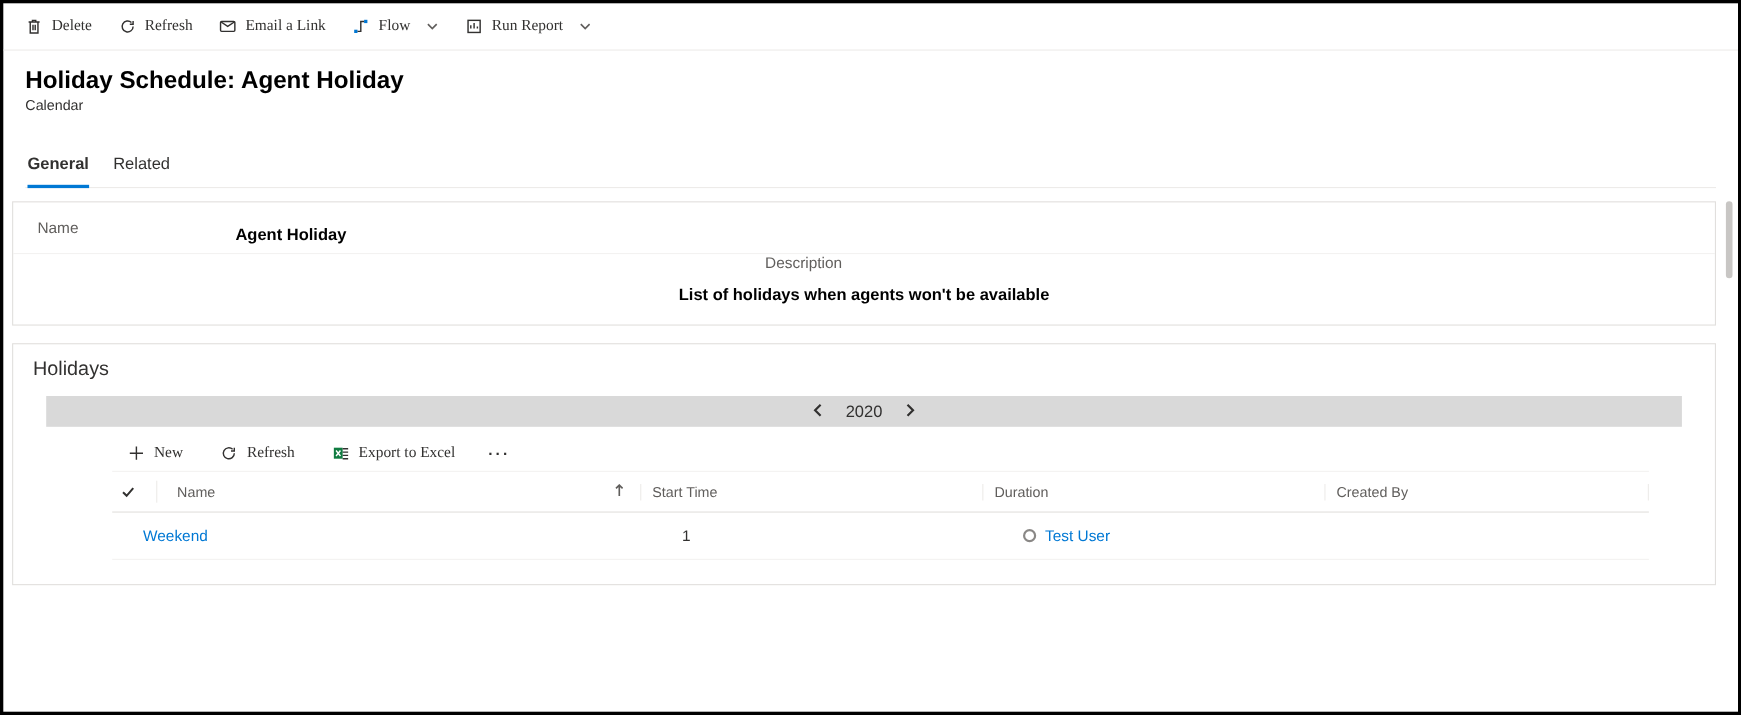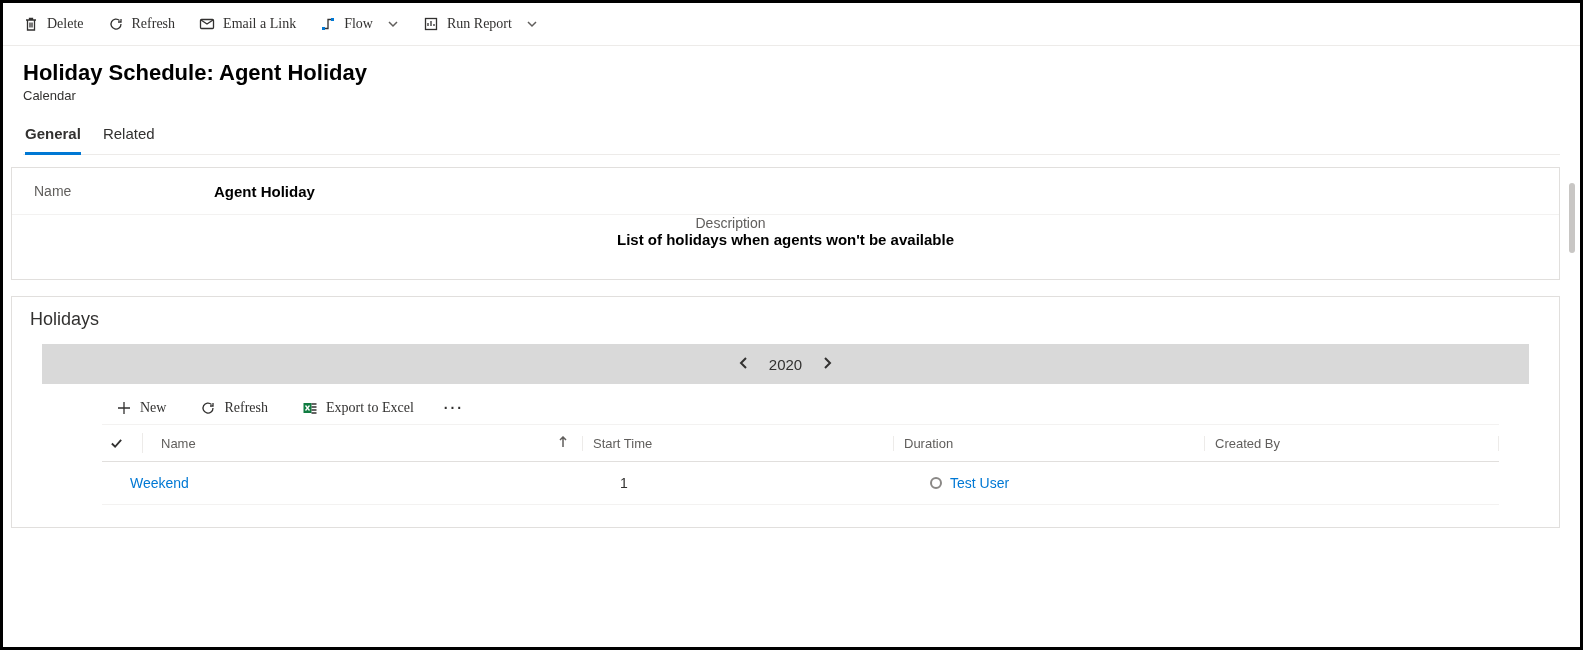--- a/index.html
+++ b/index.html
@@ -6,32 +6,32 @@
   .frame{border:3px solid #000;box-sizing:border-box;width:1583px;height:650px;position:relative;overflow:hidden;}
   .cmdbar{display:flex;align-items:center;height:42px;border-bottom:1px solid #edebe9;padding:0 8px;}
   .cmd{display:flex;align-items:center;padding:0 12px;height:100%;cursor:pointer;font-size:14px;color:#323130;gap:8px;font-family:Liberation Serif, serif;}
   .icon{display:inline-flex;width:16px;height:16px;align-items:center;justify-content:center;}
   .icon svg{width:16px;height:16px;stroke:#323130;fill:none;stroke-width:1.3;}
   .chev{display:inline-flex;margin-left:6px;}
   .chev svg{width:12px;height:12px;stroke:#605e5c;fill:none;stroke-width:1.5;}
   .hdr{padding:14px 20px 0 20px;}
   .hdr h1{margin:0;font-size:22px;font-weight:600;color:#000;}
   .sub{font-size:13px;color:#323130;margin-top:2px;}
-  .tabs{display:flex;gap:22px;margin-top:16px;border-bottom:1px solid #edebe9;padding-left:2px;}
+  .tabs{display:flex;gap:22px;margin-top:32px;border-bottom:1px solid #edebe9;padding-left:2px;}
   .tab{padding:6px 0 10px 0;font-size:15px;color:#323130;cursor:pointer;border-bottom:3px solid transparent;margin-bottom:-1px;}
   .tab.active{font-weight:600;border-bottom-color:#0078d4;}
   .content{padding:12px 20px 0 8px;}
   .panel{border:1px solid #e1dfdd;padding:0;}
   .formrow{display:flex;align-items:center;min-height:46px;border-bottom:1px solid #f3f2f1;padding:0 22px;}
   .formrow:last-of-type{border-bottom:none;}
   .flabel{width:180px;color:#605e5c;font-size:14px;}
-  .fval{font-weight:600;color:#000;font-size:15px;}
+  .fval{font-weight:600;color:#000;font-size:15px;margin-top:13px;}
   .panel.holidays{margin-top:16px;padding:12px 0 22px 0;}
   .section-title{font-size:18px;color:#323130;padding:0 18px;margin:0 0 14px 0;}
-  .yearbar{background:#d9d9d9;height:40px;margin:0 30px;display:flex;align-items:center;justify-content:center;gap:18px;}
+  .yearbar{background:#d9d9d9;height:28px;margin:0 30px;display:flex;align-items:center;justify-content:center;gap:18px;}
   .yearbar .yr{font-size:15px;color:#323130;}
   .navbtn svg{width:14px;height:14px;stroke:#323130;fill:none;stroke-width:2;}
   .subcmd{display:flex;align-items:center;gap:6px;padding:16px 60px 8px 90px;text-align:right;}
   .subcmd .cmd{padding:0 14px;}
   .more{letter-spacing:2px;font-weight:bold;cursor:pointer;padding:0 10px;}
   .grid{margin:0 60px 0 90px;}
   .ghead{display:flex;align-items:center;height:36px;border-top:1px solid #f3f2f1;border-bottom:1px solid #e1dfdd;color:#605e5c;font-size:13px;}
   .gcell1{width:480px;display:flex;align-items:center;gap:12px;}
   .chk{width:28px;display:flex;justify-content:center;}
   .chk svg{width:13px;height:13px;stroke:#323130;stroke-width:2;fill:none;}

